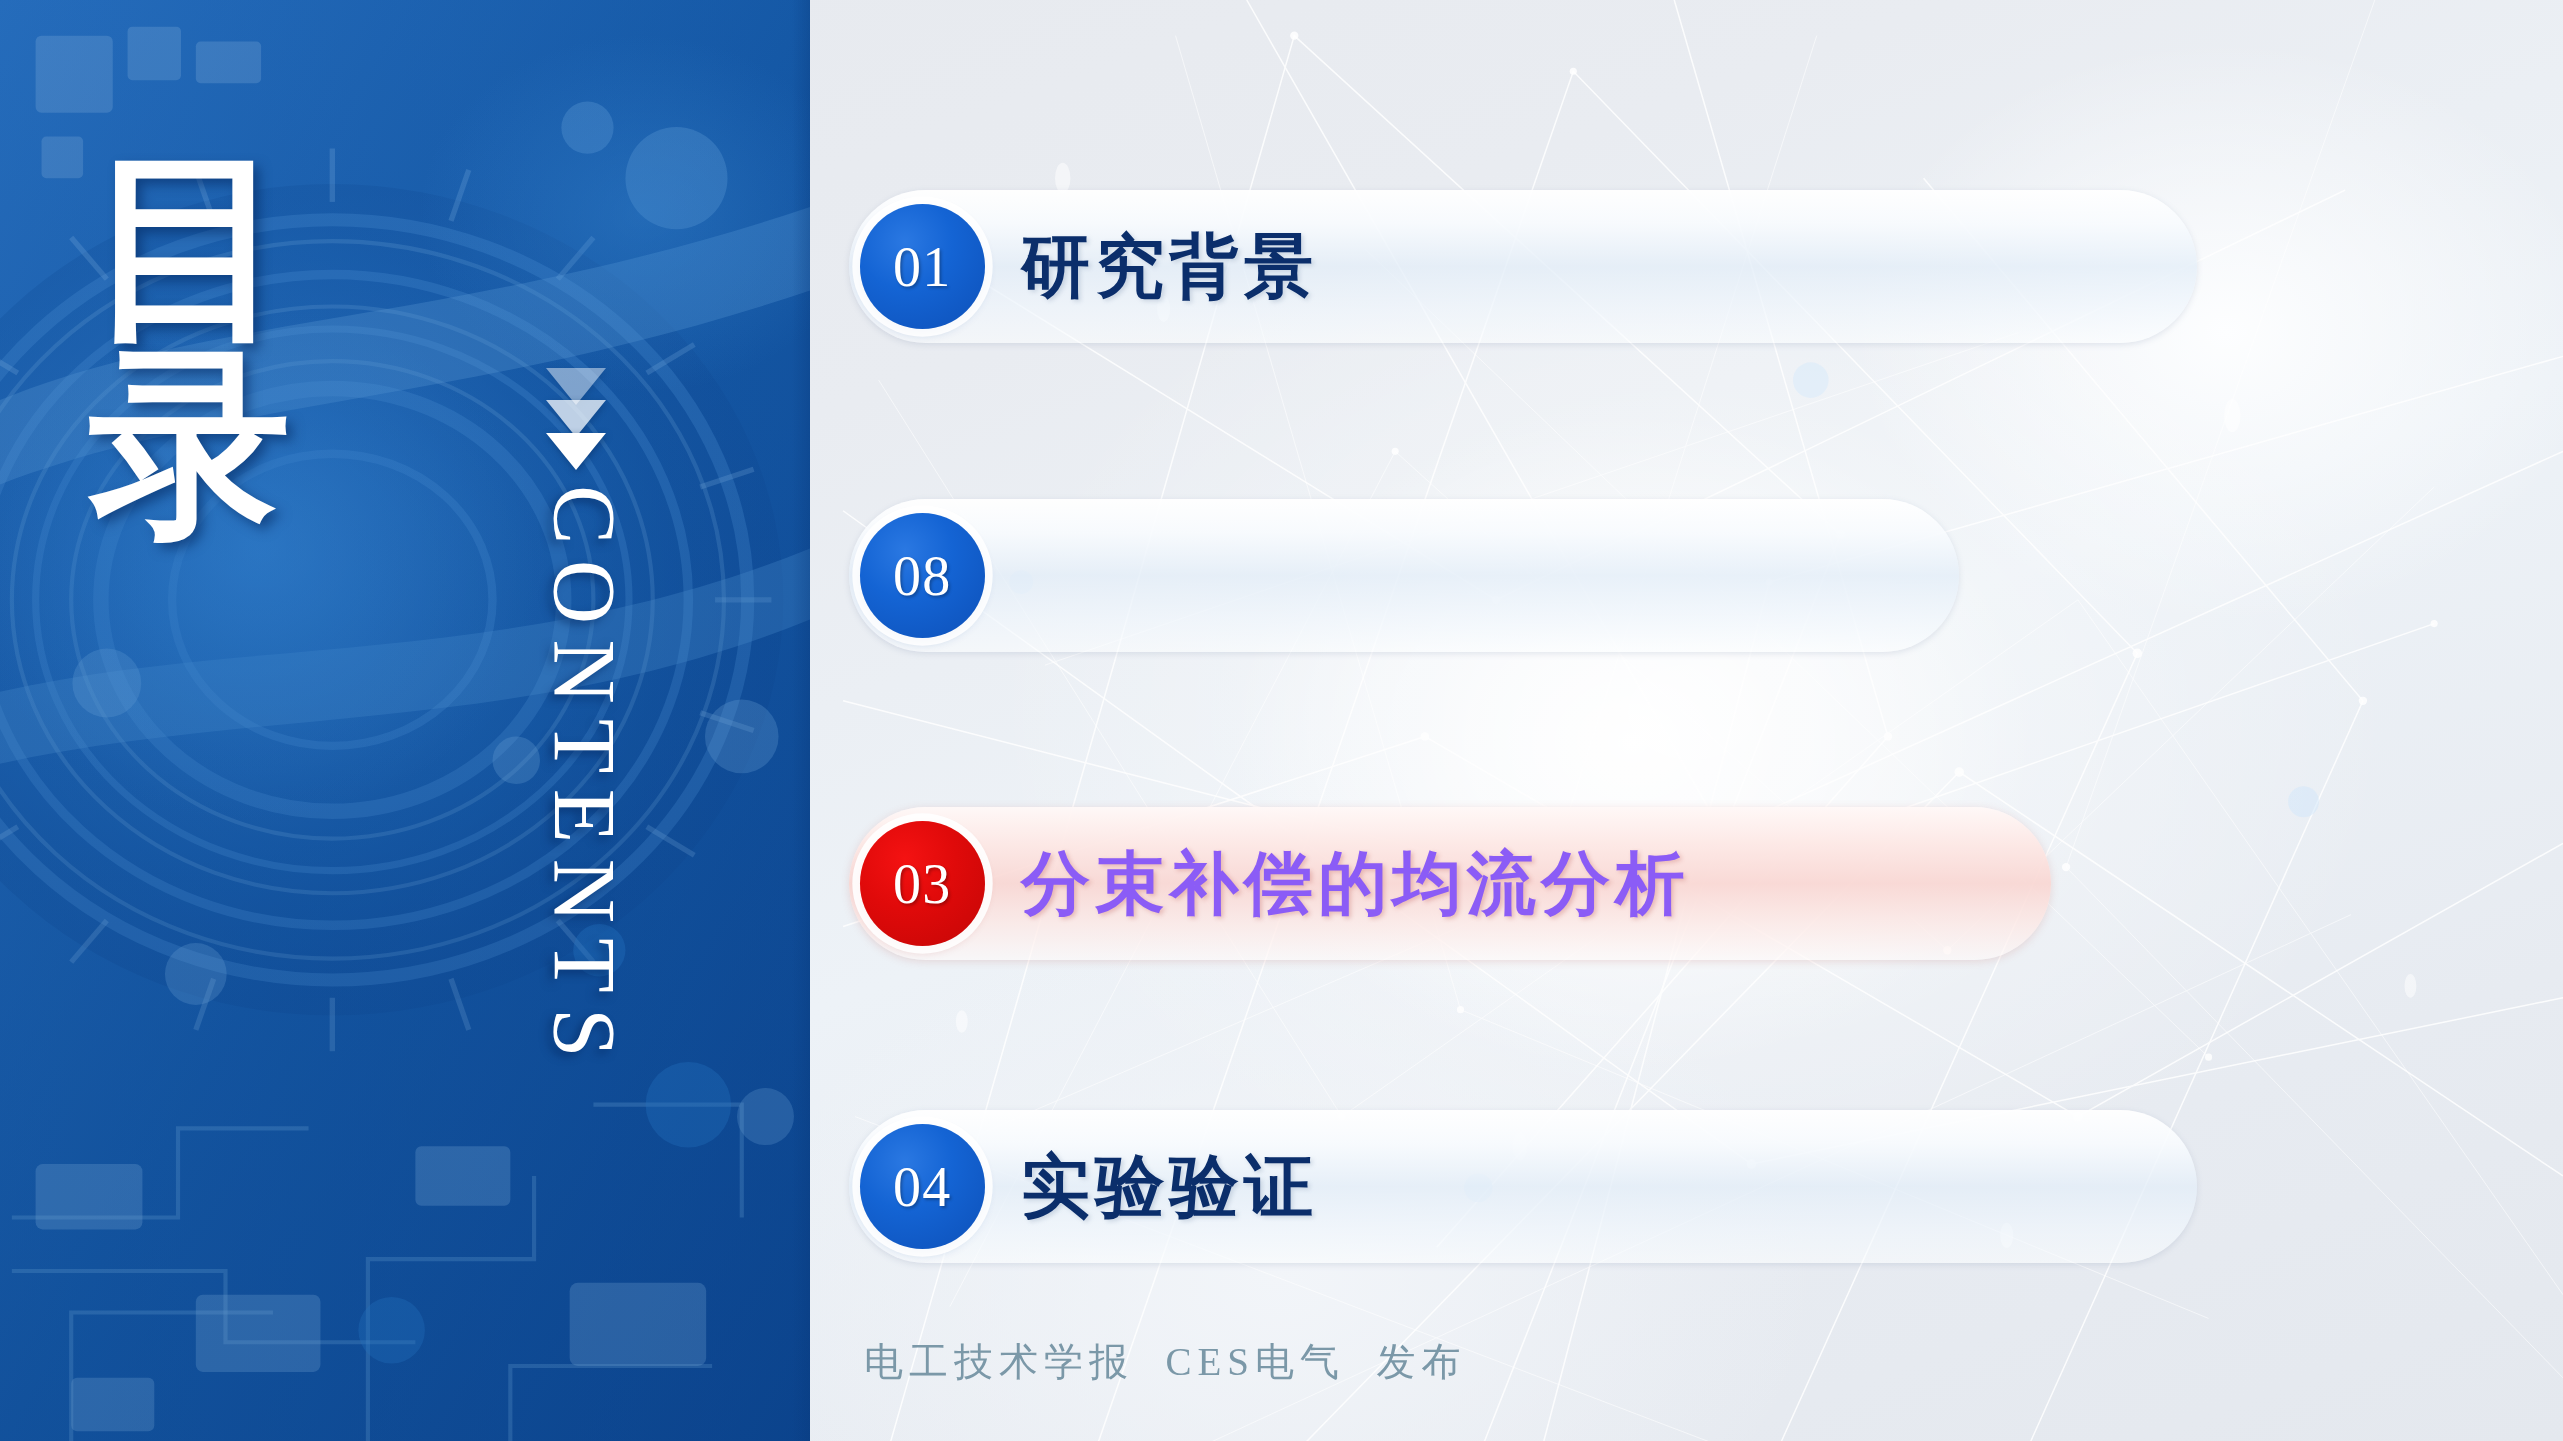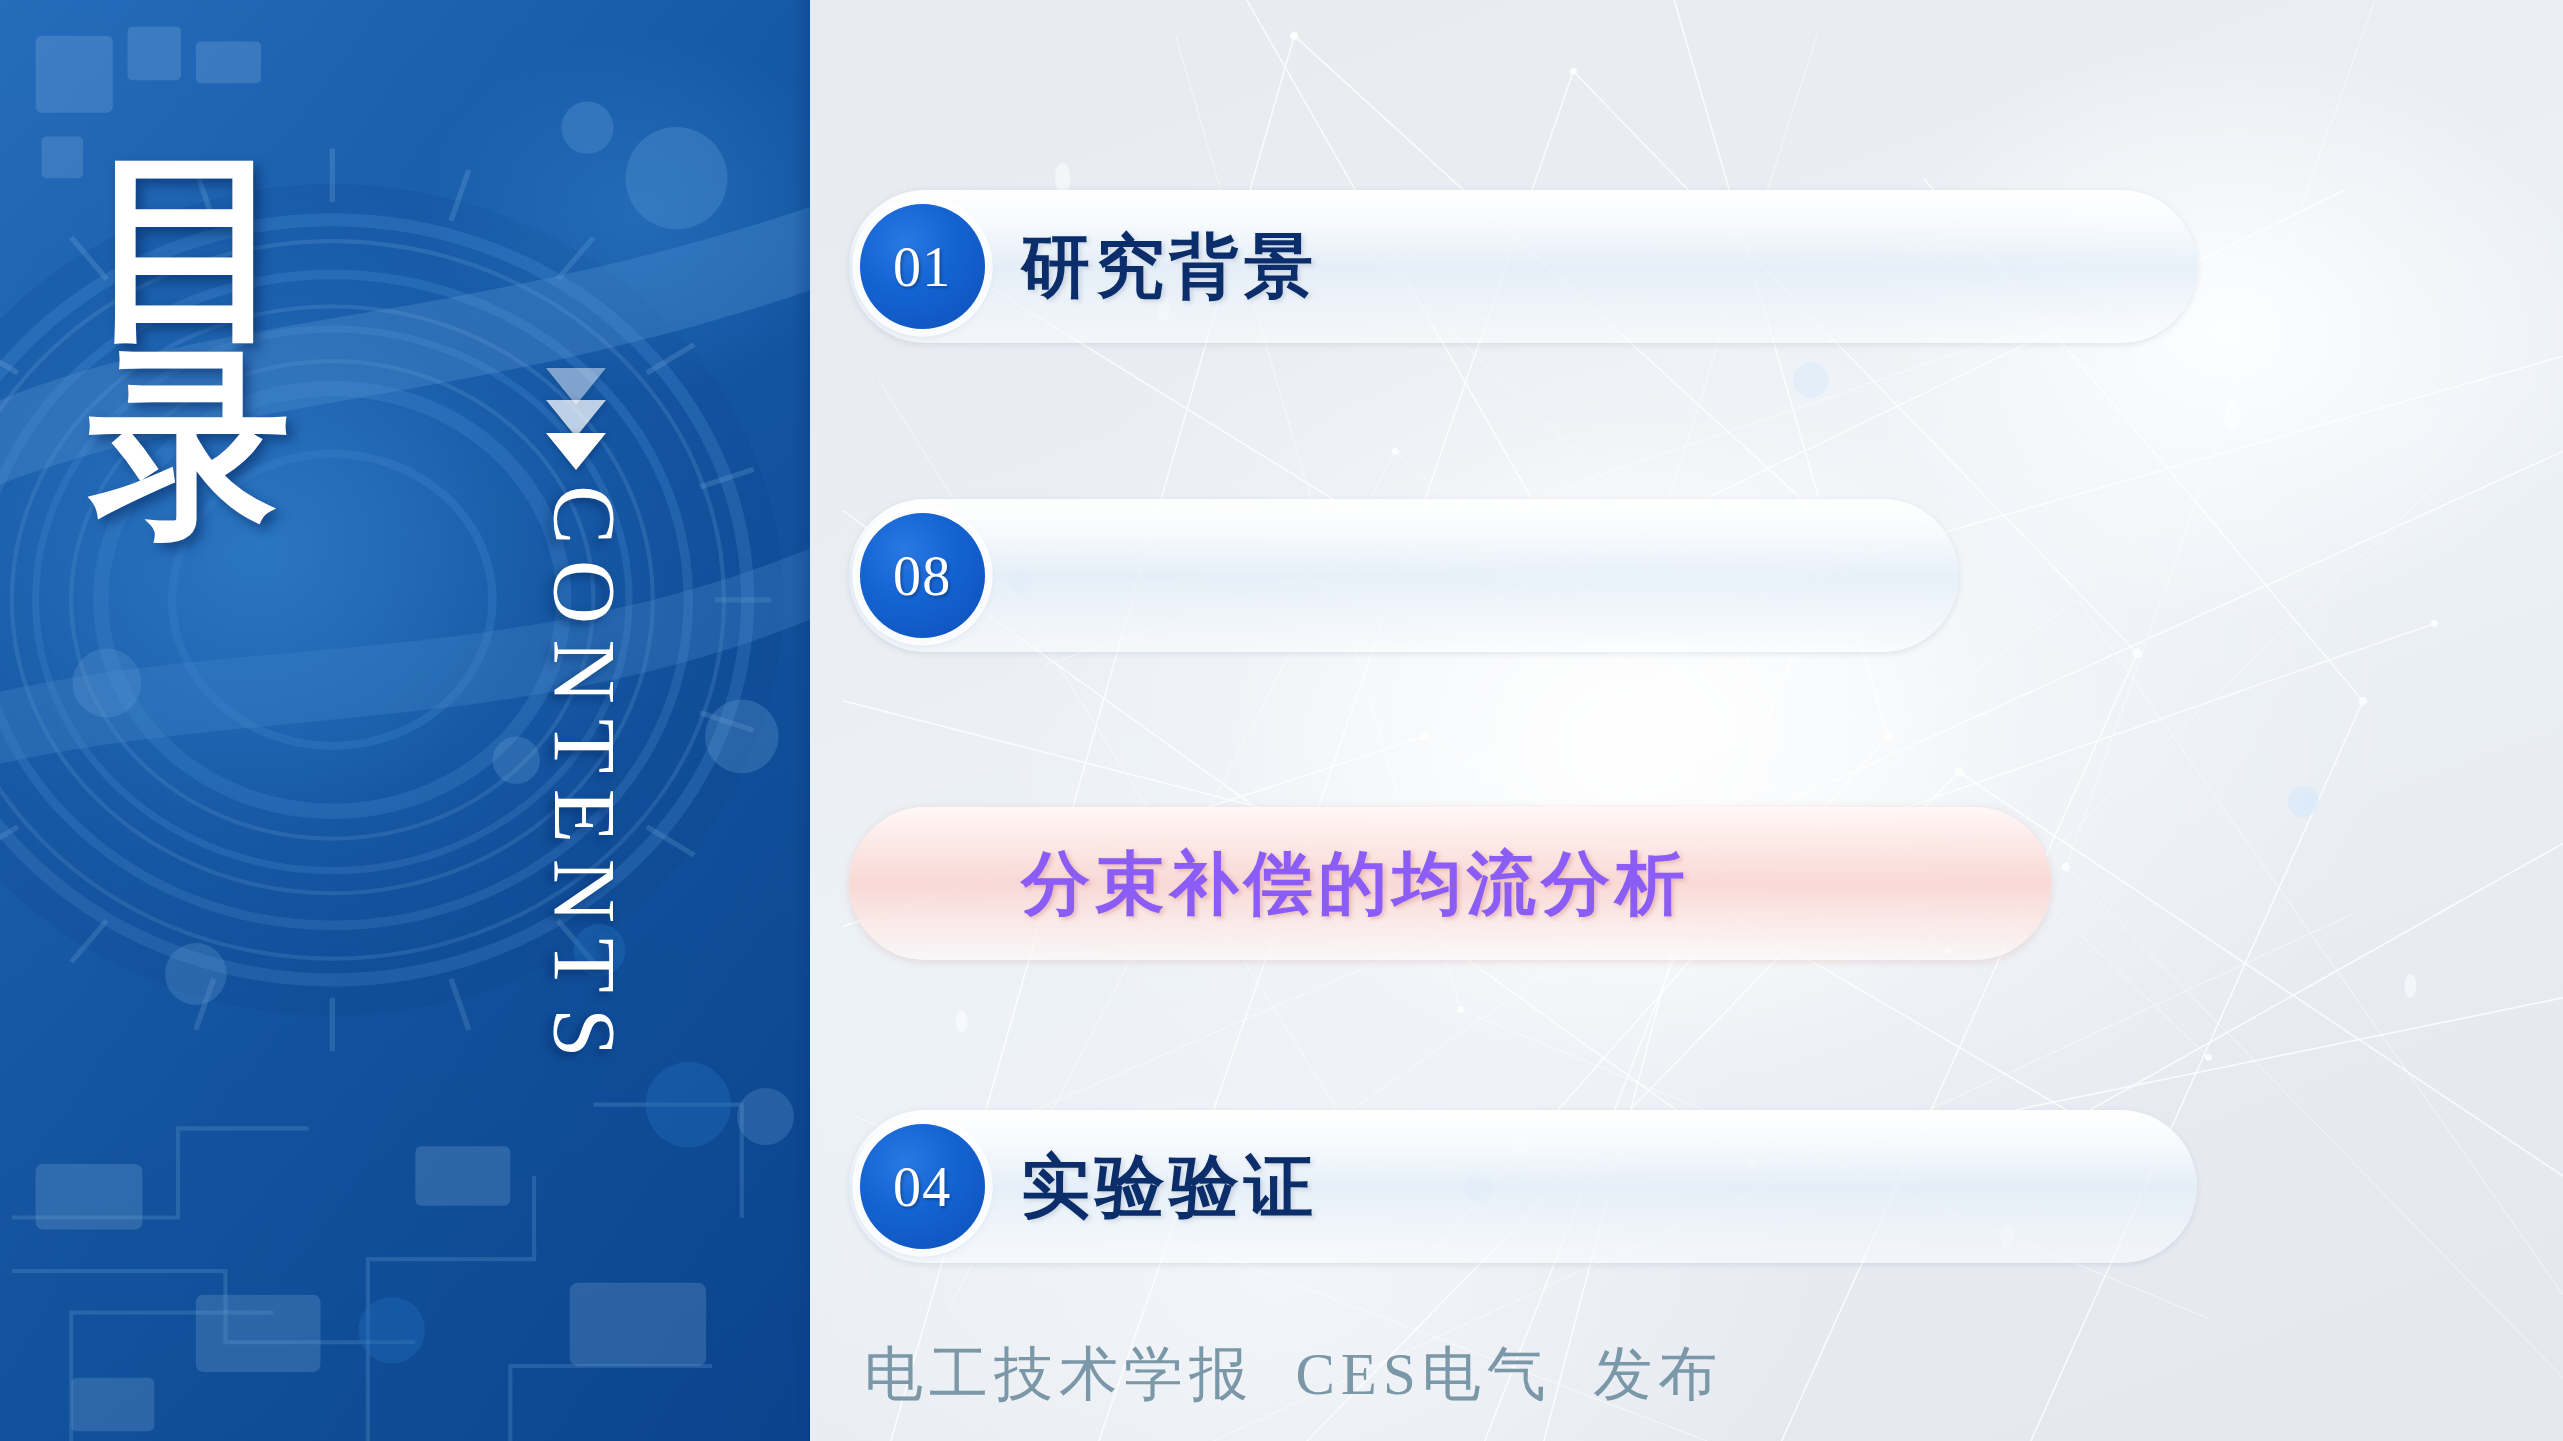--- a/index.html
+++ b/index.html
@@ -133,21 +133,21 @@
     letter-spacing:5.3px;
     white-space:nowrap;
   }
   .row-label.blue{color:#0B2E6B;text-shadow:2.4px 2.4px 4.2px rgba(120,140,170,0.28);}
   .row-label.red{color:#8b5cf6;text-shadow:2.4px 2.4px 4.7px rgba(190,90,85,0.30);}
 
   
   .footer{
     position:absolute;left:864px;top:1335px;
     font-family:"Liberation Serif","DejaVu Serif",serif;
-    font-size:59px;
+    font-size:39px;
     color:#7B98A8;
     letter-spacing:6px;
     white-space:pre;
   }
 </style>
 </head>
 <body>
 
 <div class="slide">
 
@@ -346,20 +346,21 @@
       <div class="row-label blue">研究背景</div>
     </div>
 
     <div class="row" style="top:499px;left:0;width:1110px;">
       <div class="capsule blue" style="width:1110px;"></div>
       <div class="badge blue">08</div>
     </div>
 
     <div class="row" style="top:807px;left:0;width:1202px;">
       <div class="capsule red" style="width:1202px;"></div>
+      <div class="badge red">03</div>
       <div class="row-label red">分束补偿的均流分析</div>
     </div>
 
     <div class="row" style="top:1110px;left:0;width:1348px;">
       <div class="capsule blue" style="width:1348px;"></div>
       <div class="badge blue">04</div>
       <div class="row-label blue">实验验证</div>
     </div>
   </div>
 

